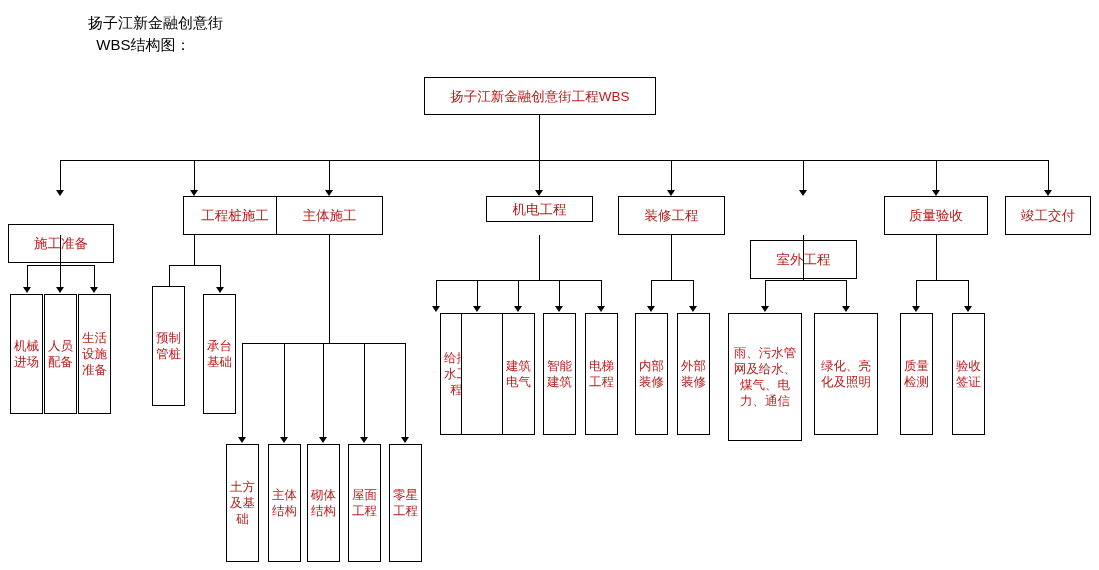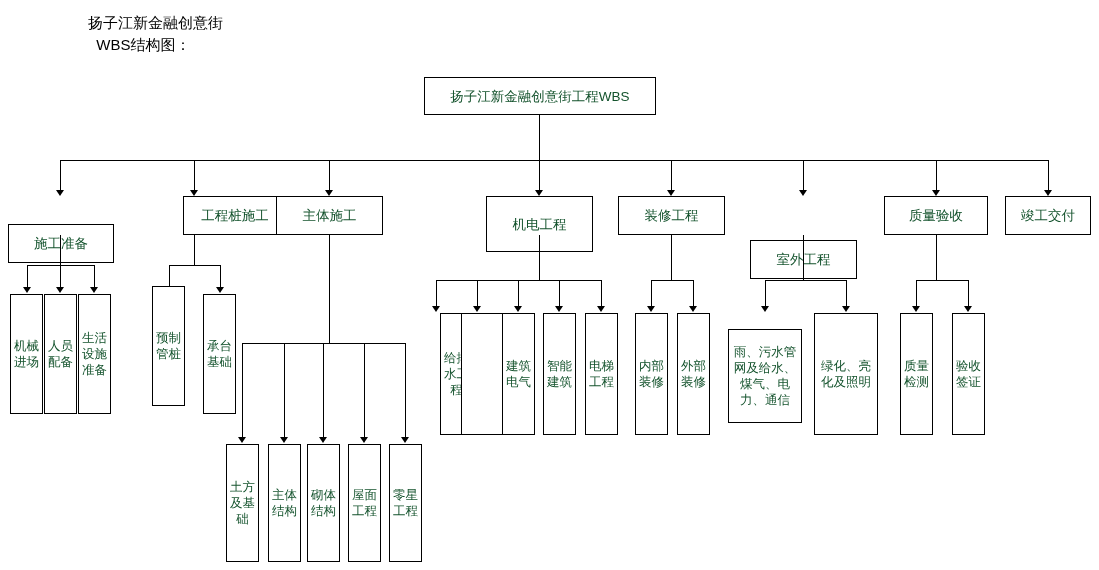--- a/index.html
+++ b/index.html
@@ -31,21 +31,21 @@
     position: absolute;
     box-sizing: border-box;
     border: 1px solid #000000;
     background: #ffffff;
     display: flex;
     align-items: center;
     justify-content: center;
     text-align: center;
     font-size: 13px;
     line-height: 17px;
-    color: #14532d;
+    color: #b91c1c;
     padding: 2px;
   }
   .node.root { font-size: 13.5px; }
   .node.lvl1 { font-size: 13.5px; }
   .node.leaf {
     font-size: 12.5px;
     line-height: 16px;
     writing-mode: horizontal-tb;
   }
   .node.leaf span {
@@ -110,21 +110,21 @@
   </div>
 
   <div class="node lvl1" style="left:143px; top:196px; width:104px; height:39px;margin-left:40px;">
     <span>工程桩施工</span>
   </div>
 
   <div class="node lvl1" style="left:276px; top:196px; width:107px; height:39px;">
     <span>主体施工</span>
   </div>
 
-  <div class="node lvl1" style="left:486px; top:196px; width:107px; height:56px;">
+  <div class="node lvl1" style="left:486px; top:196px; width:107px; height:26px;">
     <span>机电工程</span>
   </div>
 
   <div class="node lvl1" style="left:618px; top:196px; width:107px; height:39px;">
     <span>装修工程</span>
   </div>
 
   <div class="node lvl1" style="left:750px; top:196px; width:107px; height:39px;margin-top:44px;">
     <span>室外工程</span>
   </div>
@@ -242,21 +242,21 @@
     <span>外部装修</span>
   </div>
 
   <div class="conn" style="left:803px; top:235px; width:1px; height:45px;"></div>
   <div class="conn" style="left:765px; top:280px; width:81px; height:1px;"></div>
   <div class="conn" style="left:765px; top:280px; width:1px; height:28px;"></div>
   <div class="arrow" style="left:761px; top:306px;"></div>
   <div class="conn" style="left:846px; top:280px; width:1px; height:28px;"></div>
   <div class="arrow" style="left:842px; top:306px;"></div>
 
-  <div class="node leaf" style="left:728px; top:313px; width:74px; height:94px;margin-top:16px;">
+  <div class="node leaf" style="left:728px; top:313px; width:74px; height:128px;">
     <span>雨、污水管网及给水、煤气、电力、通信</span>
   </div>
   <div class="node leaf" style="left:814px; top:313px; width:64px; height:122px;">
     <span>绿化、亮化及照明</span>
   </div>
 
   <div class="conn" style="left:936px; top:235px; width:1px; height:45px;"></div>
   <div class="conn" style="left:916px; top:280px; width:52px; height:1px;"></div>
   <div class="conn" style="left:916px; top:280px; width:1px; height:28px;"></div>
   <div class="arrow" style="left:912px; top:306px;"></div>

